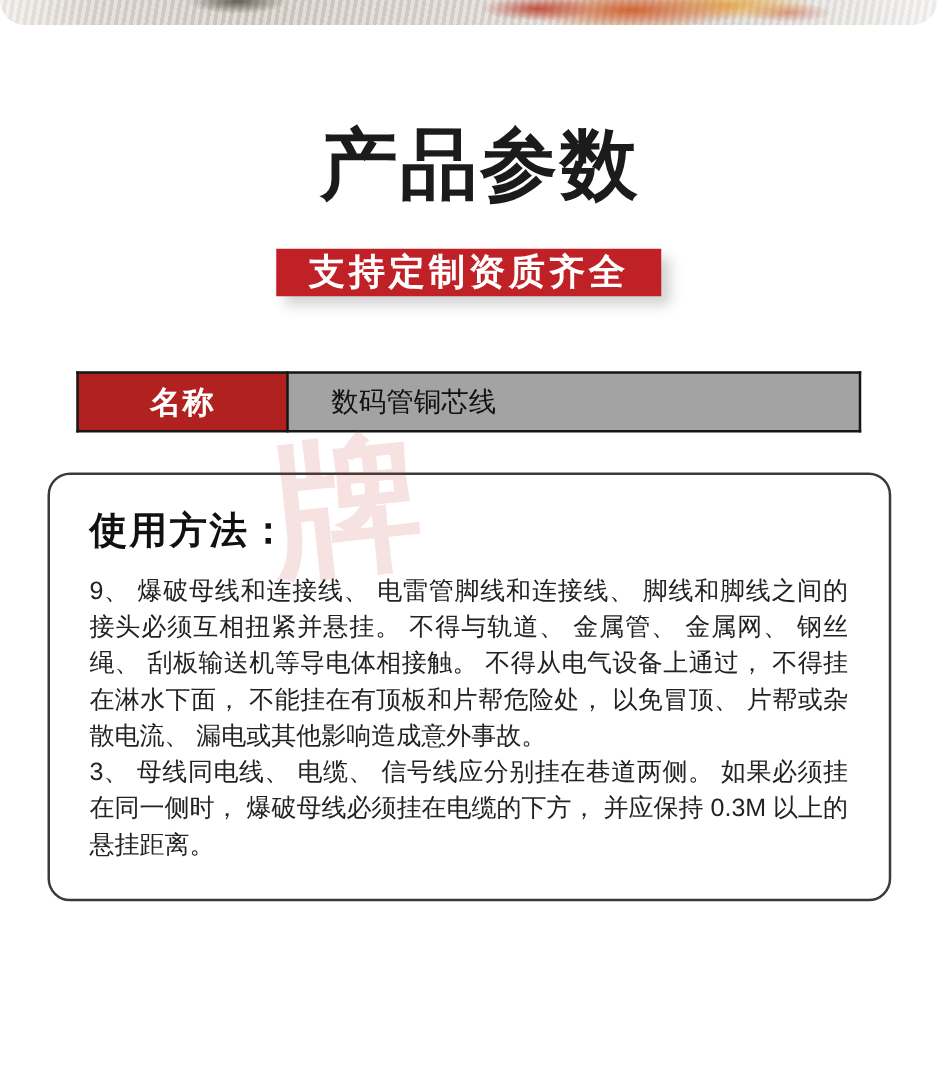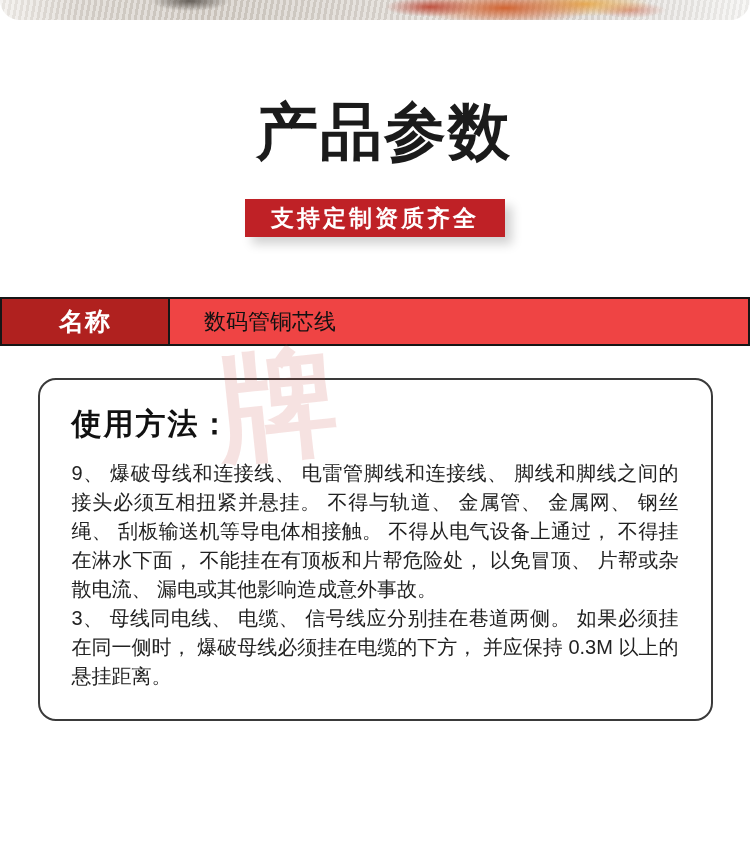--- a/index.html
+++ b/index.html
@@ -30,31 +30,31 @@
     font-weight: bold;
     letter-spacing: 2px;
     color: #1b1b1b;
     padding-left: 18px;
   }
   .badge-wrap { text-align: center; margin-top: 25px; }
   .badge {
     display: inline-block;
     background: #bf2126;
     color: #ffffff;
-    font-size: 23px;
+    font-size: 29px;
     font-weight: bold;
     letter-spacing: 3px;
     height: 38px;
     line-height: 38px;
     padding: 0 26px;
     box-shadow: 7px 7px 10px rgba(0,0,0,0.18);
   }
   .table-wrap { position: relative; margin-top: 60px; }
   table.spec {
-    width: 750px;
+    width: 628px;
     margin: 0 auto;
     border-collapse: collapse;
     table-layout: fixed;
   }
   table.spec td {
     border: 2px solid #161616;
     height: 47px;
   }
   td.spec-label {
     width: 168px;
@@ -63,21 +63,21 @@
     font-weight: bold;
     font-size: 25px;
     text-align: center;
     letter-spacing: 1px;
   }
   td.spec-value {
     font-size: 22px;
     color: #111111;
     font-weight: 500;
     padding-left: 34px;
-    background: #ef4444;
+    background: #a3a3a3;
   }
   .watermark {
     position: absolute;
     left: 218px; top: 28px;
     font-size: 120px;
     font-weight: bold;
     color: #c43a32;
     opacity: 0.14;
     transform: rotate(-6deg);
     pointer-events: none;

